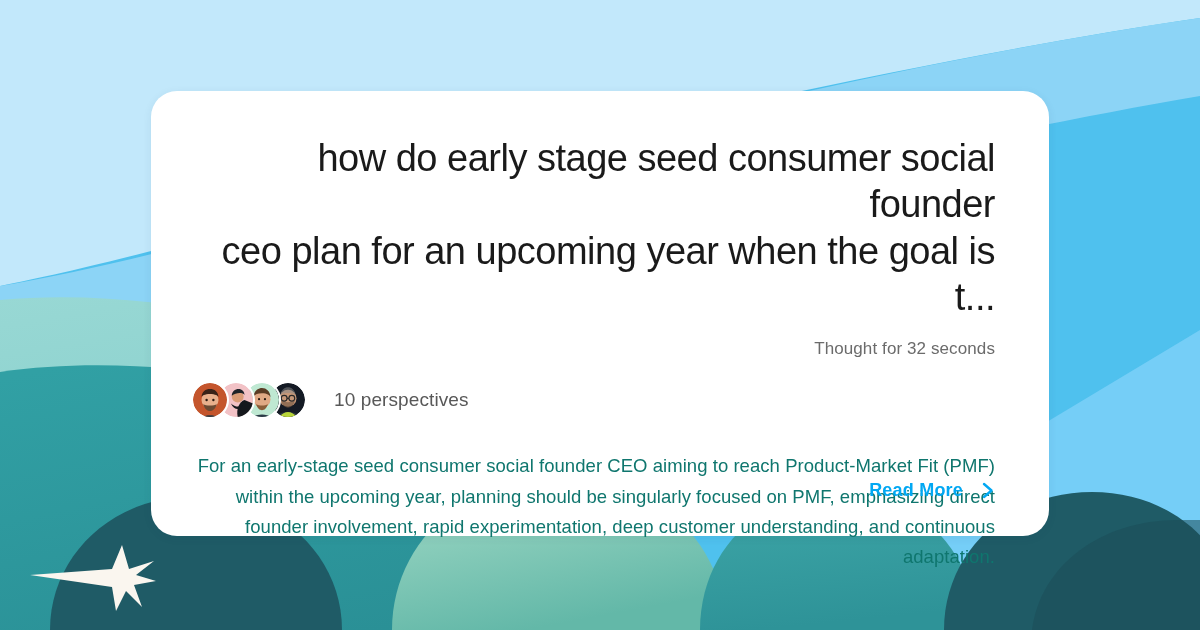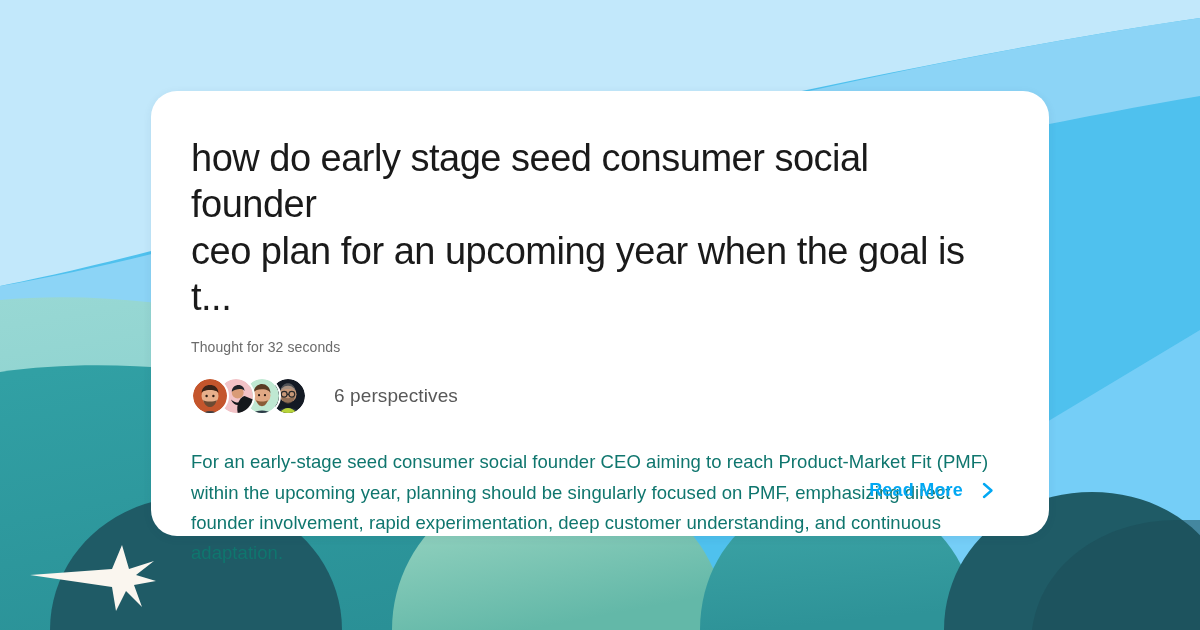--- a/index.html
+++ b/index.html
@@ -41,36 +41,37 @@
     background: #FFFFFF;
     border-radius: 26px;
     box-sizing: border-box;
     padding: 44px 54px 0 40px;
     box-shadow: 0 2px 10px rgba(10, 60, 80, 0.07);
   }
 
   .card-inner {
     position: relative;
     height: 100%;
+    text-align: right;
   }
 
   #card-title {
     margin: 0;
     font-size: 38px;
     line-height: 1.22;
     letter-spacing: -0.5px;
     font-weight: 500;
     color: #1A1A1A;
     white-space: pre-line;
     font-family: "Liberation Sans", sans-serif;
   }
 
   #thought-line {
     margin-top: 19px;
-    font-size: 14px;
+    font-size: 17px;
     color: #6B6B6B;
     letter-spacing: 0.1px;
   }
 
   #perspectives-row {
     margin-top: 20px;
     display: flex;
     align-items: center;
     height: 42px;
   }
@@ -247,21 +248,21 @@
               <path d="M12 21c1 5 4 8 8 8s7-3 8-8c-4 2-12 2-16 0z" fill="#6E5440" opacity="0.6"></path>
               <g stroke="#2A2A2A" stroke-width="1.4" fill="none">
                 <circle cx="15.5" cy="18" r="3.4"></circle>
                 <circle cx="24.5" cy="18" r="3.4"></circle>
                 <line x1="18.9" y1="18" x2="21.1" y2="18"></line>
               </g>
             </svg>
           </div>
 
         </div>
-        <div id="perspectives-label">6 perspectives</div>
+        <div id="perspectives-label">10 perspectives</div>
       </div>
 
       <p id="card-body">For an early-stage seed consumer social founder CEO aiming to reach Product-Market Fit (PMF) within the upcoming year, planning should be singularly focused on PMF, emphasizing direct founder involvement, rapid experimentation, deep customer understanding, and continuous adaptation.</p>
 
       <a id="read-more" href="#">
         <span id="read-more-label">Read More</span>
         <svg id="chevron-right-icon" viewBox="0 0 13 17" aria-hidden="true">
           <path d="M2 2 L9.5 8.5 L2 15" fill="none" stroke="#02A8F3" stroke-width="2.4" stroke-linecap="round" stroke-linejoin="round"></path>
         </svg>
       </a>

